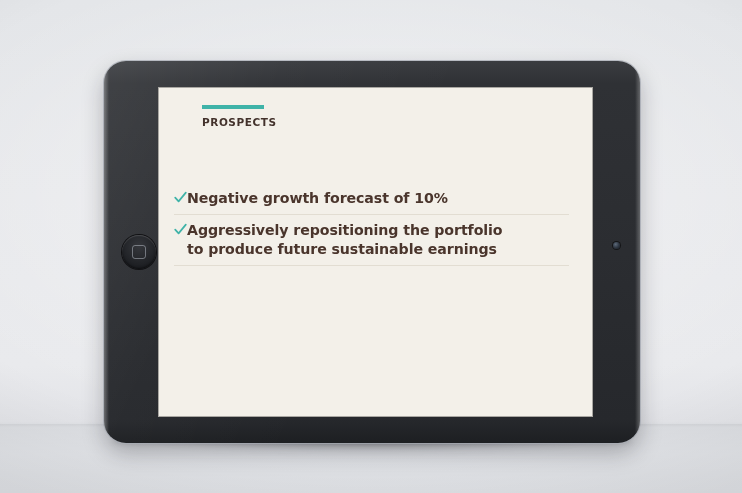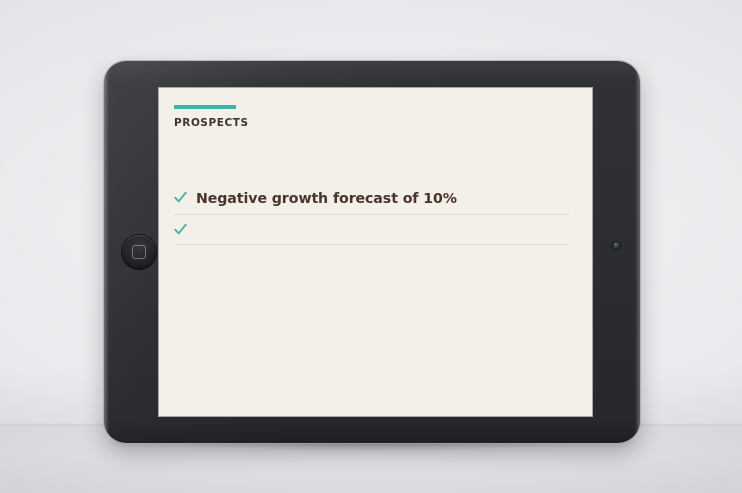--- a/index.html
+++ b/index.html
@@ -161,21 +161,21 @@
     box-shadow: 0 0 0 1px rgba(0,0,0,0.55);
   }
 
   
   .slide {
     position: absolute;
     inset: 0;
     padding: 18px 22px 0 16px;
   }
 
-  .slide-header { margin-bottom: 6px; }
+  .slide-header { margin-bottom: 6px; margin-left: 28px; }
 
   .accent-bar {
     width: 62px;
     height: 4px;
     background: #3fb3a8;
     margin-bottom: 7px;
   }
 
   .slide-title {
     font-size: 10.5px;
@@ -186,21 +186,20 @@
   }
 
   .bullet-list {
     margin-top: 57px;
     padding-right: 2px;
   }
 
   .bullet-row {
     display: flex;
     align-items: flex-start;
-    gap: 9px;
     padding: 6px 0 7px 0;
     border-bottom: 1px solid #e2ddd2;
   }
   .bullet-row:first-child { padding-top: 4px; }
 
   .check-icon {
     flex: 0 0 auto;
     width: 13px;
     height: 14px;
     margin-top: 2px;
@@ -252,19 +251,21 @@
           </span>
           <span class="bullet-text">Negative growth forecast of 10%</span>
         </div>
 
         <div class="bullet-row">
           <span class="check-icon">
             <svg width="13" height="14" viewBox="0 0 13 14" aria-hidden="true">
               <path d="M1.2 6.6 L4.6 10.4 L11.8 1.6" fill="none" stroke="#3fb3a8" stroke-width="1.7" stroke-linecap="round" stroke-linejoin="round"></path>
             </svg>
           </span>
+          <span class="bullet-text">Aggressively repositioning the portfolio
+to produce future sustainable earnings</span>
         </div>
 
 
       </div>
     </div>
   </div>
 </div>
 
 </body></html>

